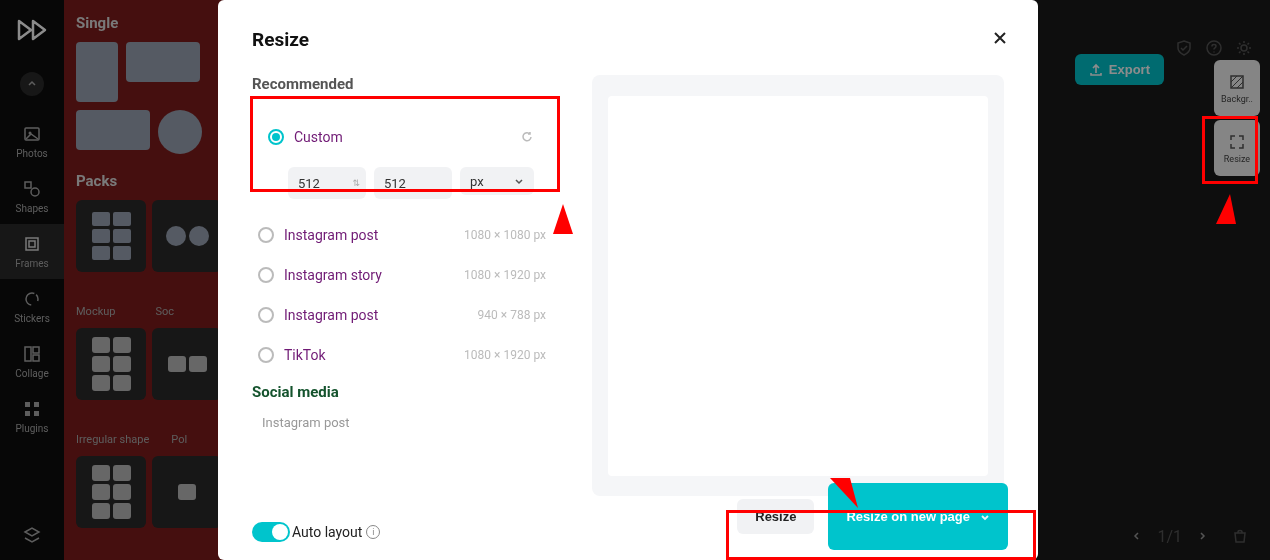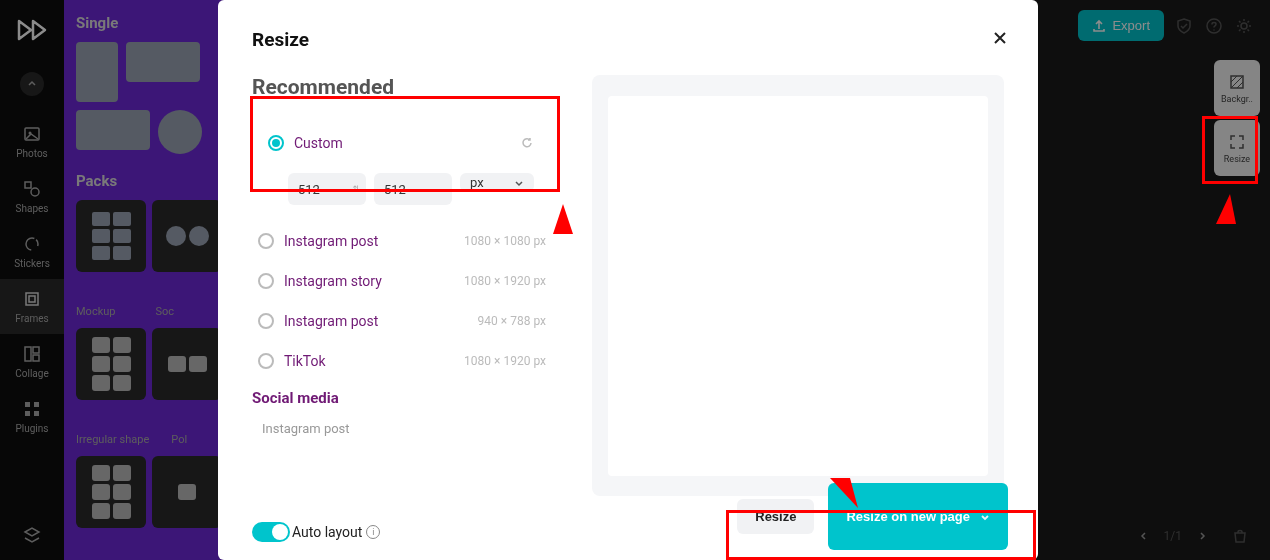--- a/index.html
+++ b/index.html
@@ -11,70 +11,70 @@
 .logo svg { width: 30px; height: 22px; }
 .rail-updown { width: 24px; height: 24px; background: #2a2a2a; border-radius: 50%; display: flex; align-items: center; justify-content: center; color: #888; font-size: 10px; margin-bottom: 18px; }
 .rail-item { width: 64px; display: flex; flex-direction: column; align-items: center; padding: 10px 0; color: #aaa; cursor: pointer; }
 .rail-item.active { background: #2a2a2a; }
 .rail-item .ico { width: 20px; height: 20px; margin-bottom: 4px; display: flex; align-items: center; justify-content: center; }
 .rail-item .lbl { font-size: 10px; }
 .rail-bottom { margin-top: auto; padding-bottom: 14px; }
 .rail-bottom .ico-only { width: 22px; height: 22px; color: #aaa; display: flex; align-items: center; justify-content: center; }
 
 
-.left-panel { position: absolute; left: 64px; top: 0; width: 170px; height: 560px; background: #6d28d9; padding: 14px 12px; color: #ddd; z-index: 1; overflow: hidden; }
+.left-panel { position: absolute; left: 64px; top: 0; width: 170px; height: 560px; background: #7f1d1d; padding: 14px 12px; color: #ddd; z-index: 1; overflow: hidden; }
 .panel-h { font-size: 15px; font-weight: 700; margin-bottom: 10px; }
 .thumbs { display: flex; flex-wrap: wrap; gap: 8px; margin-bottom: 18px; }
 .thumb { width: 48px; height: 36px; background: #9ba4b4; border-radius: 4px; position: relative; }
 .thumb.tall { width: 42px; height: 60px; }
 .thumb.wide { width: 74px; height: 40px; }
 .thumb.circle { width: 44px; height: 44px; border-radius: 50%; }
 .pack-row { display: flex; gap: 6px; margin-bottom: 10px; }
 .pack-card { width: 72px; height: 72px; background: #2a2a2a; border-radius: 6px; display: flex; flex-wrap: wrap; gap: 3px; padding: 6px; align-content: center; justify-content: center; }
 .pack-card .chip { width: 18px; height: 14px; background: #9ba4b4; border-radius: 2px; }
 .pack-lbl { font-size: 11px; color: #aaa; margin-bottom: 10px; margin-top: 23px; }
 .shape { width: 18px; height: 16px; background: #ccc; border-radius: 3px; opacity: 0.9; }
 
 
 .top-bar { position: absolute; top: 10px; right: 16px; display: flex; align-items: center; gap: 10px; z-index: 1; }
-.export-btn { background: #00c4cc; color: #fff; border: none; border-radius: 6px; padding: 8px 14px; font-size: 13px; font-weight: 400; display: flex; align-items: flex-end; gap: 6px; cursor: pointer; }
+.export-btn { background: #00c4cc; color: #fff; border: none; border-radius: 6px; padding: 8px 14px; font-size: 13px; font-weight: 700; display: flex; align-items: flex-end; gap: 6px; cursor: pointer; margin-top: 44px; }
 .hicon { width: 20px; height: 20px; color: #555; display: flex; align-items: center; justify-content: center; cursor: pointer; }
 
 
 .right-tools { position: absolute; right: 10px; top: 60px; width: 46px; display: flex; flex-direction: column; gap: 4px; z-index: 2; }
 .rt-item { background: #f3f3f3; border-radius: 6px; width: 46px; height: 56px; display: flex; flex-direction: column; align-items: center; justify-content: center; gap: 2px; color: #444; cursor: pointer; font-size: 9px; }
 .rt-item .ico { width: 20px; height: 20px; display: flex; align-items: center; justify-content: center; }
 
 
-.bottom-pager { position: absolute; bottom: 14px; right: 20px; display: flex; align-items: center; gap: 10px; color: #555; font-size: 12px; z-index: 1; }
+.bottom-pager { position: absolute; bottom: 14px; right: 20px; display: flex; align-items: center; gap: 10px; color: #555; font-size: 16px; z-index: 1; }
 .pg-btn { width: 20px; height: 20px; display: flex; align-items: center; justify-content: center; cursor: pointer; color: #999; }
 
 
 .dim { position: absolute; inset: 0; background: rgba(0,0,0,0.45); z-index: 3; }
 
 
 .modal { position: absolute; left: 218px; top: 0; width: 820px; height: 560px; background: #fff; border-radius: 6px; z-index: 4; display: flex; flex-direction: column; padding: 28px 34px 10px 34px; }
 .modal-title { font-size: 19px; font-weight: 700; color: #111; }
 .modal-close { position: absolute; right: 26px; top: 26px; width: 24px; height: 24px; cursor: pointer; display: flex; align-items: center; justify-content: center; color: #222; }
 .modal-body { display: flex; flex: 1; gap: 40px; margin-top: 24px; overflow: hidden; }
 .left-col { width: 330px; display: flex; flex-direction: column; }
-.section-h { font-size: 21px; font-weight: 700; color: #555; margin-bottom: 14px; }
+.section-h { font-size: 15px; font-weight: 700; color: #555; margin-bottom: 14px; }
 .custom-box { padding: 10px 10px 16px 10px; }
 .opt-row { display: flex; align-items: center; gap: 10px; padding: 12px 6px; cursor: pointer; }
 .radio { width: 16px; height: 16px; border: 2px solid #bbb; border-radius: 50%; flex-shrink: 0; }
 .radio.on { border-color: #00c4cc; position: relative; }
 .radio.on::after { content: ""; position: absolute; inset: 2px; background: #00c4cc; border-radius: 50%; }
 .opt-label { font-size: 14px; color: #701a75; flex: 1; }
 .opt-dim { font-size: 12px; color: #bbb; }
 .reset-ico { width: 16px; height: 16px; color: #bbb; }
 .dim-inputs { display: flex; gap: 8px; margin-top: 10px; padding-left: 26px; }
 .dim-inp { width: 78px; height: 32px; background: #f1f2f4; border: none; border-radius: 6px; padding: 16px 10px; font-size: 13px; color: #333; display: flex; align-items: center; position: relative; }
 .dim-inp .step { position: absolute; right: 6px; font-size: 9px; color: #aaa; }
-.unit-sel { width: 74px; height: 19px; background: #f1f2f4; border-radius: 6px; display: flex; align-items: center; justify-content: space-between; padding: 0 10px; font-size: 13px; color: #333; cursor: pointer; }
-.social-h { font-size: 15px; font-weight: 700; color: #701a75; margin-top: 8px; margin-bottom: 8px; }
+.unit-sel { width: 74px; height: 28px; background: #f1f2f4; border-radius: 6px; display: flex; align-items: center; justify-content: space-between; padding: 0 10px; font-size: 13px; color: #333; cursor: pointer; }
+.social-h { font-size: 15px; font-weight: 700; color: #14532d; margin-top: 8px; margin-bottom: 8px; }
 .social-item { font-size: 13px; color: #999; padding: 6px 10px; }
 .auto-row { display: flex; align-items: center; gap: 2px; margin-top: auto; padding: 14px 0 8px 0; }
 .toggle { width: 38px; height: 20px; background: #00c4cc; border-radius: 10px; position: relative; cursor: pointer; }
 .toggle::after { content: ""; position: absolute; right: 2px; top: 2px; width: 16px; height: 16px; background: #fff; border-radius: 50%; }
 .auto-lbl { font-size: 14px; color: #222; display: flex; align-items: center; gap: 4px; }
 .info-ico { width: 14px; height: 14px; border: 1px solid #888; border-radius: 50%; font-size: 9px; display: flex; align-items: center; justify-content: center; color: #888; }
 
 .preview { flex: 1; background: #f5f6f8; border-radius: 8px; display: flex; align-items: center; justify-content: center; padding: 16px; min-height: 0; margin-bottom: 54px; }
 .preview-canvas { width: 380px; height: 380px; background: #fff; border-radius: 4px; }
 
@@ -114,36 +114,36 @@
   </div>
   <div class="rail-item">
     <div class="ico">
         <svg width="18" height="18" viewBox="0 0 18 18">
           <rect x="2" y="2" width="6" height="6" fill="none" stroke="#aaa" stroke-width="1.5"></rect>
           <circle cx="12" cy="12" r="4" fill="none" stroke="#aaa" stroke-width="1.5"></circle>
         </svg>
       </div>
     <div class="lbl">Shapes</div>
   </div>
-  <div class="rail-item">
-    <div class="ico">
-        <svg width="18" height="18" viewBox="0 0 18 18">
-          <circle cx="9" cy="9" r="6" fill="none" stroke="#aaa" stroke-width="1.5" stroke-dasharray="2 8 20"></circle>
-        </svg>
-      </div>
-    <div class="lbl">Stickers</div>
-  </div>
   <div class="rail-item active">
     <div class="ico">
         <svg width="18" height="18" viewBox="0 0 18 18">
           <rect x="3" y="3" width="12" height="12" fill="none" stroke="#ddd" stroke-width="1.5"></rect>
           <rect x="6" y="6" width="6" height="6" fill="none" stroke="#ddd" stroke-width="1.5"></rect>
         </svg>
       </div>
     <div class="lbl">Frames</div>
+  </div>
+  <div class="rail-item">
+    <div class="ico">
+        <svg width="18" height="18" viewBox="0 0 18 18">
+          <circle cx="9" cy="9" r="6" fill="none" stroke="#aaa" stroke-width="1.5" stroke-dasharray="2 8 20"></circle>
+        </svg>
+      </div>
+    <div class="lbl">Stickers</div>
   </div>
   <div class="rail-item">
     <div class="ico">
         <svg width="18" height="18" viewBox="0 0 18 18">
           <rect x="2" y="2" width="6" height="14" fill="none" stroke="#aaa" stroke-width="1.5"></rect>
           <rect x="10" y="2" width="6" height="6" fill="none" stroke="#aaa" stroke-width="1.5"></rect>
           <rect x="10" y="10" width="6" height="6" fill="none" stroke="#aaa" stroke-width="1.5"></rect>
         </svg>
       </div>
     <div class="lbl">Collage</div>

